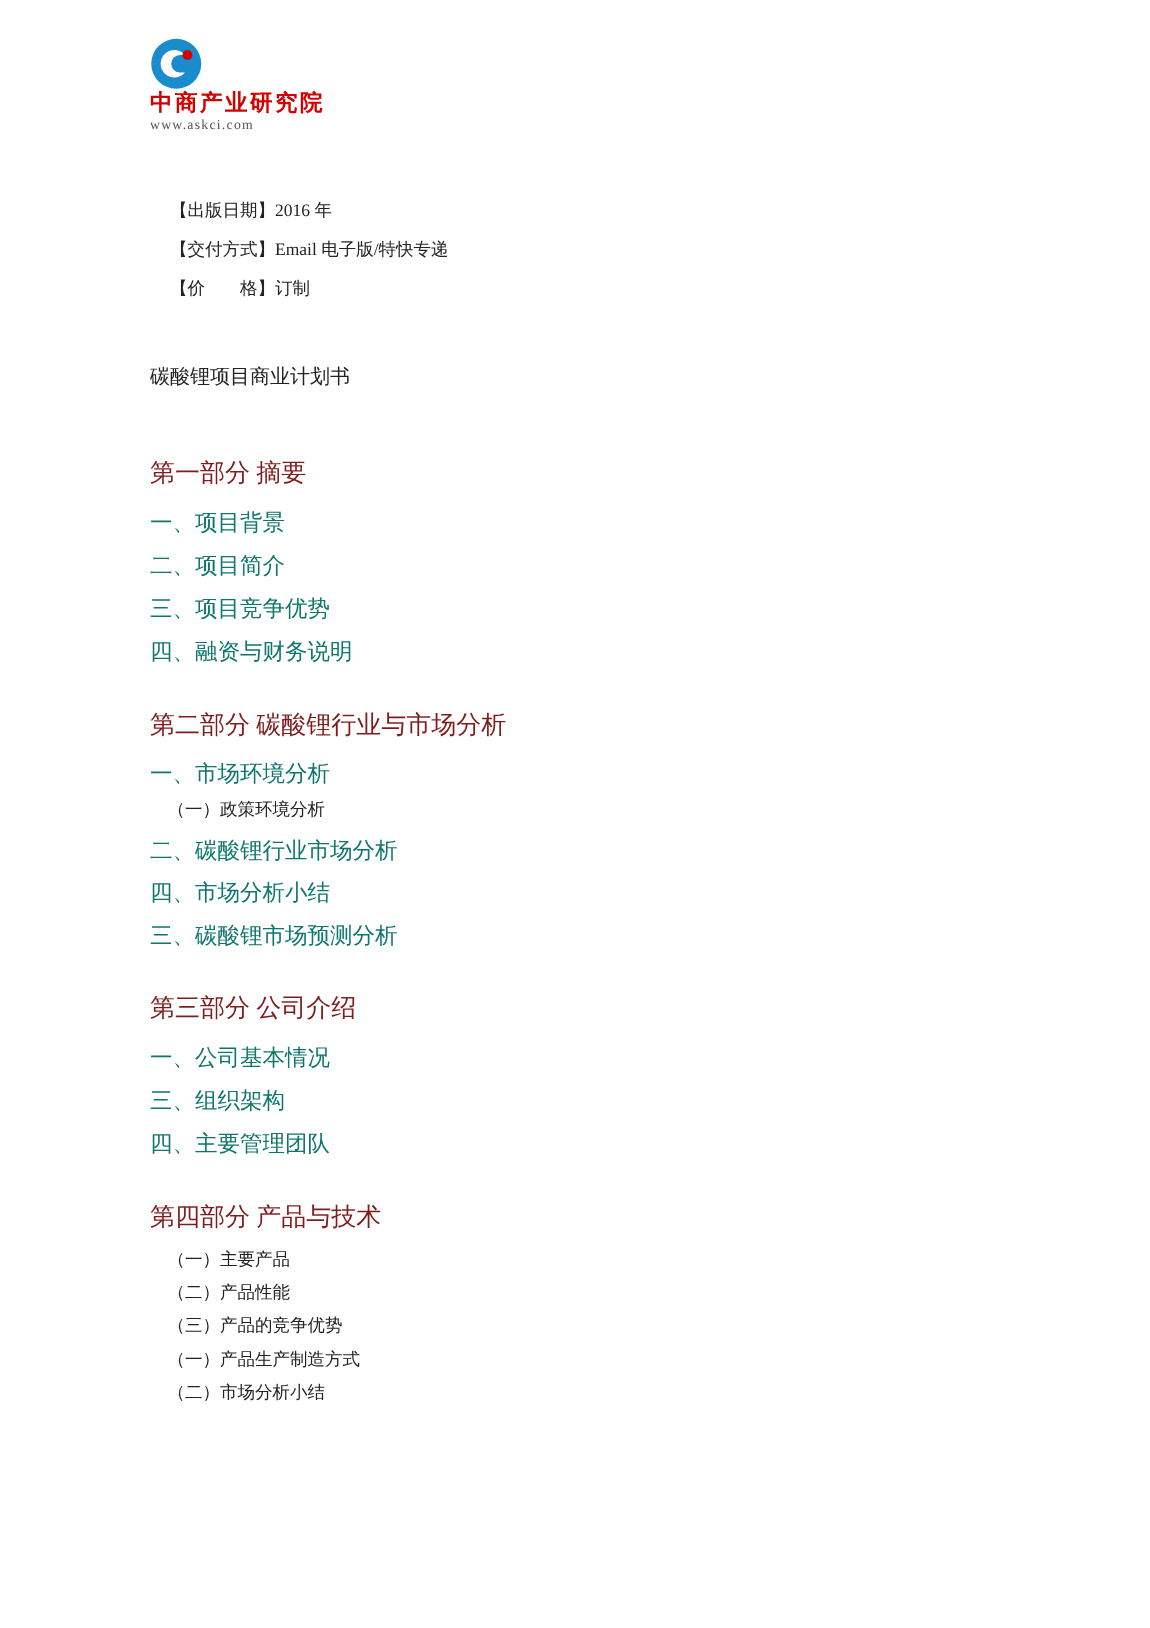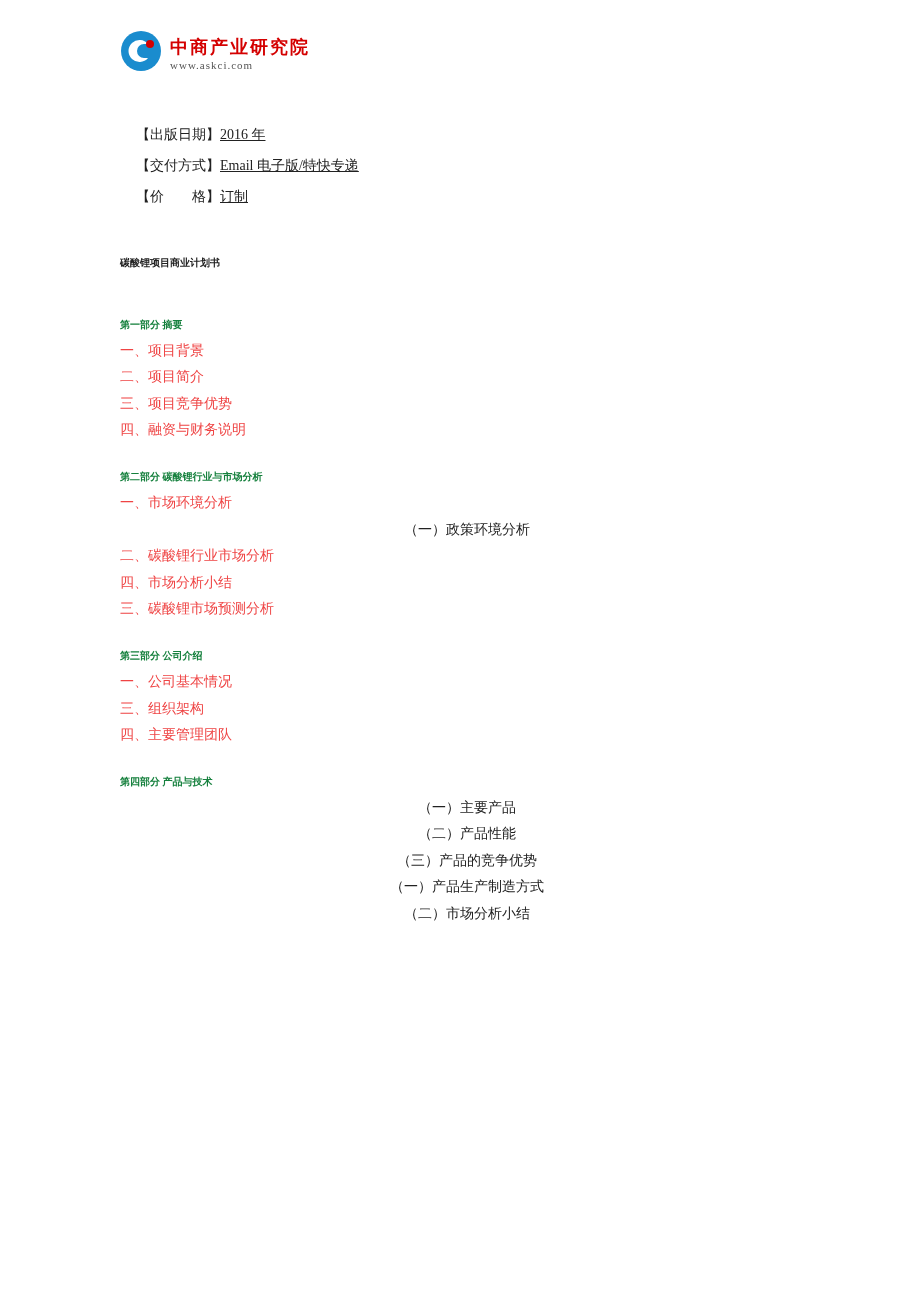--- a/index.html
+++ b/index.html
@@ -21,23 +21,24 @@
     .page {
       width: 920px;
       min-height: 1302px;
       background: #ffffff;
       padding: 30px 120px 60px 120px;
     }
 
     
     .logo-area {
       display: flex;
-      align-items: flex-end;
+      align-items: flex-start;
       margin-bottom: 40px;
       padding-bottom: 10px;
+      flex-direction: column;
     }
 
     .logo-icon {
       width: 42px;
       height: 42px;
       margin-right: 8px;
       flex-shrink: 0;
     }
 
     .logo-text-block {
@@ -74,60 +75,58 @@
 
     .info-label {
       font-weight: normal;
       min-width: 100px;
       color: #222;
       text-align: right;
     }
 
     .info-value {
       color: #222;
-      text-decoration: underline;
     }
 
     
     .doc-title-section {
       margin-bottom: 30px;
     }
 
     .doc-title {
-      font-size: 10px;
-      font-weight: bold;
+      font-size: 16px;
+      font-weight: normal;
       color: #222;
       margin-bottom: 4px;
     }
 
     
     .toc-section {
       margin-bottom: 24px;
     }
 
     .toc-section-header {
-      font-size: 10px;
-      font-weight: bold;
-      color: #15803d;
+      font-size: 20px;
+      font-weight: normal;
+      color: #7f1d1d;
       margin-bottom: 4px;
     }
 
     .toc-item {
-      font-size: 14px;
-      color: #ef4444;
+      font-size: 18px;
+      color: #0f766e;
       line-height: 1.9;
       padding-left: 0;
     }
 
     .toc-sub-item {
       font-size: 14px;
       color: #222;
       line-height: 1.9;
       padding-left: 14px;
-      text-align: center;
     }
 
     .spacer {
       height: 14px;
     }
   </style>
 </head>
 <body>
 
 <div class="page">

